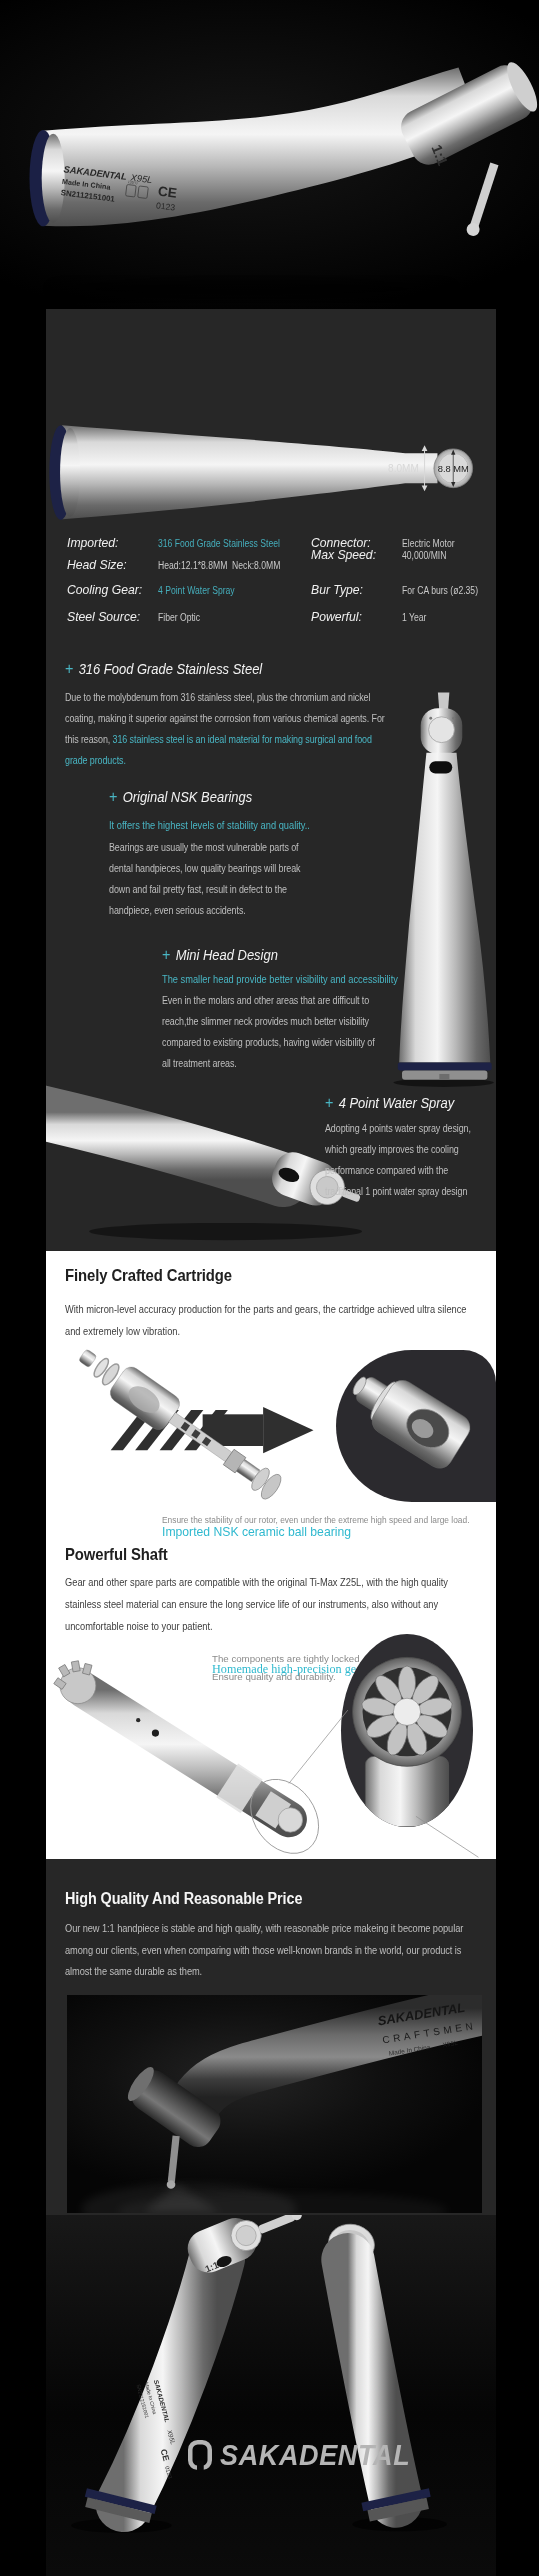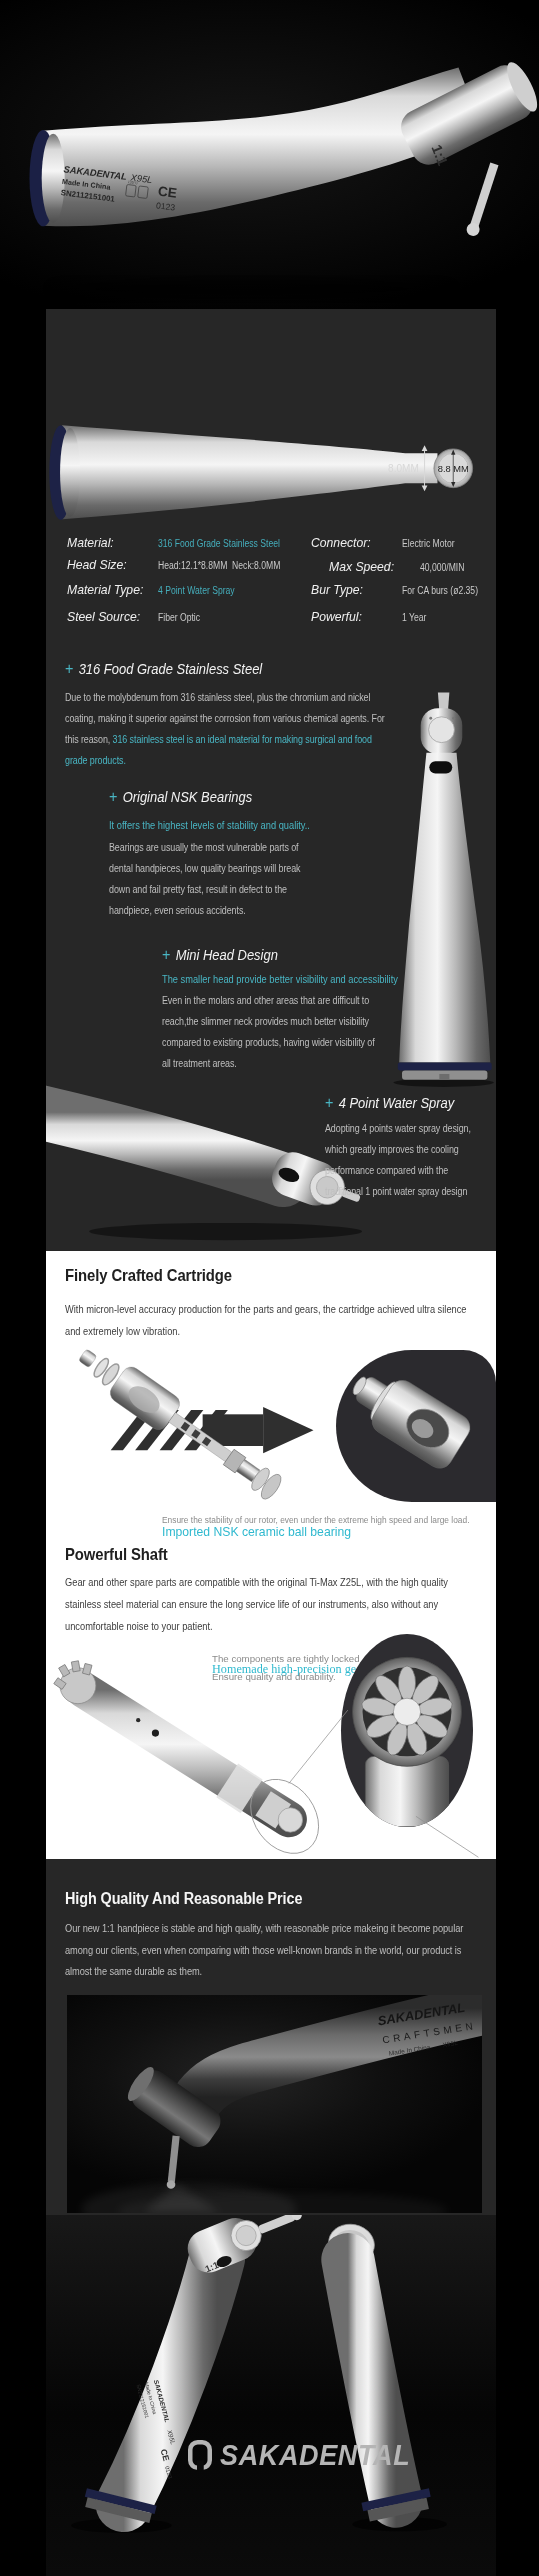--- a/index.html
+++ b/index.html
@@ -151,40 +151,40 @@
     <text x="519" y="89" text-anchor="end" font-size="14" fill="#d8d8d8">8.0MM</text>
     <g stroke="#2b2b2b">
       <line x1="567" y1="62" x2="567" y2="106" stroke-width="1"></line>
       <path d="M567,58 l-3,7 h6 z" fill="#2b2b2b" stroke="none"></path>
       <path d="M567,110 l-3,-7 h6 z" fill="#2b2b2b" stroke="none"></path>
     </g>
     <text x="567" y="89" text-anchor="middle" font-size="13" fill="#222">8.8 MM</text>
   </svg>
 
   <div class="abs spec-row" style="left:67px;top:536px;width:248px;">
-    <span class="spec-label sl">Material:</span>
+    <span class="spec-label sl">Imported:</span>
     <span class="spec-value spec-accent cx86">316 Food Grade Stainless Steel</span>
   </div>
   <div class="abs spec-row" style="left:67px;top:558px;width:248px;">
     <span class="spec-label sl">Head Size:</span>
     <span class="spec-value cx86">Head:12.1*8.8MM &nbsp;Neck:8.0MM</span>
   </div>
   <div class="abs spec-row" style="left:67px;top:583px;width:248px;">
-    <span class="spec-label sl">Material Type:</span>
+    <span class="spec-label sl">Cooling Gear:</span>
     <span class="spec-value spec-accent cx86">4 Point Water Spray</span>
   </div>
   <div class="abs spec-row" style="left:67px;top:610px;width:248px;">
     <span class="spec-label sl">Steel Source:</span>
     <span class="spec-value cx86">Fiber Optic</span>
   </div>
   <div class="abs spec-row" style="left:311px;top:536px;width:183px;">
     <span class="spec-label sr">Connector:</span>
     <span class="spec-value cx86">Electric Motor</span>
   </div>
-  <div class="abs spec-row" style="left:311px;top:560px;width:183px;margin-left:18px;">
+  <div class="abs spec-row" style="left:311px;top:548px;width:183px;">
     <span class="spec-label sr">Max Speed:</span>
     <span class="spec-value cx86">40,000/MIN</span>
   </div>
   <div class="abs spec-row" style="left:311px;top:583px;width:183px;">
     <span class="spec-label sr">Bur Type:</span>
     <span class="spec-value cx86">For CA burs (ø2.35)</span>
   </div>
   <div class="abs spec-row" style="left:311px;top:610px;width:183px;">
     <span class="spec-label sr">Powerful:</span>
     <span class="spec-value cx86">1 Year</span>

